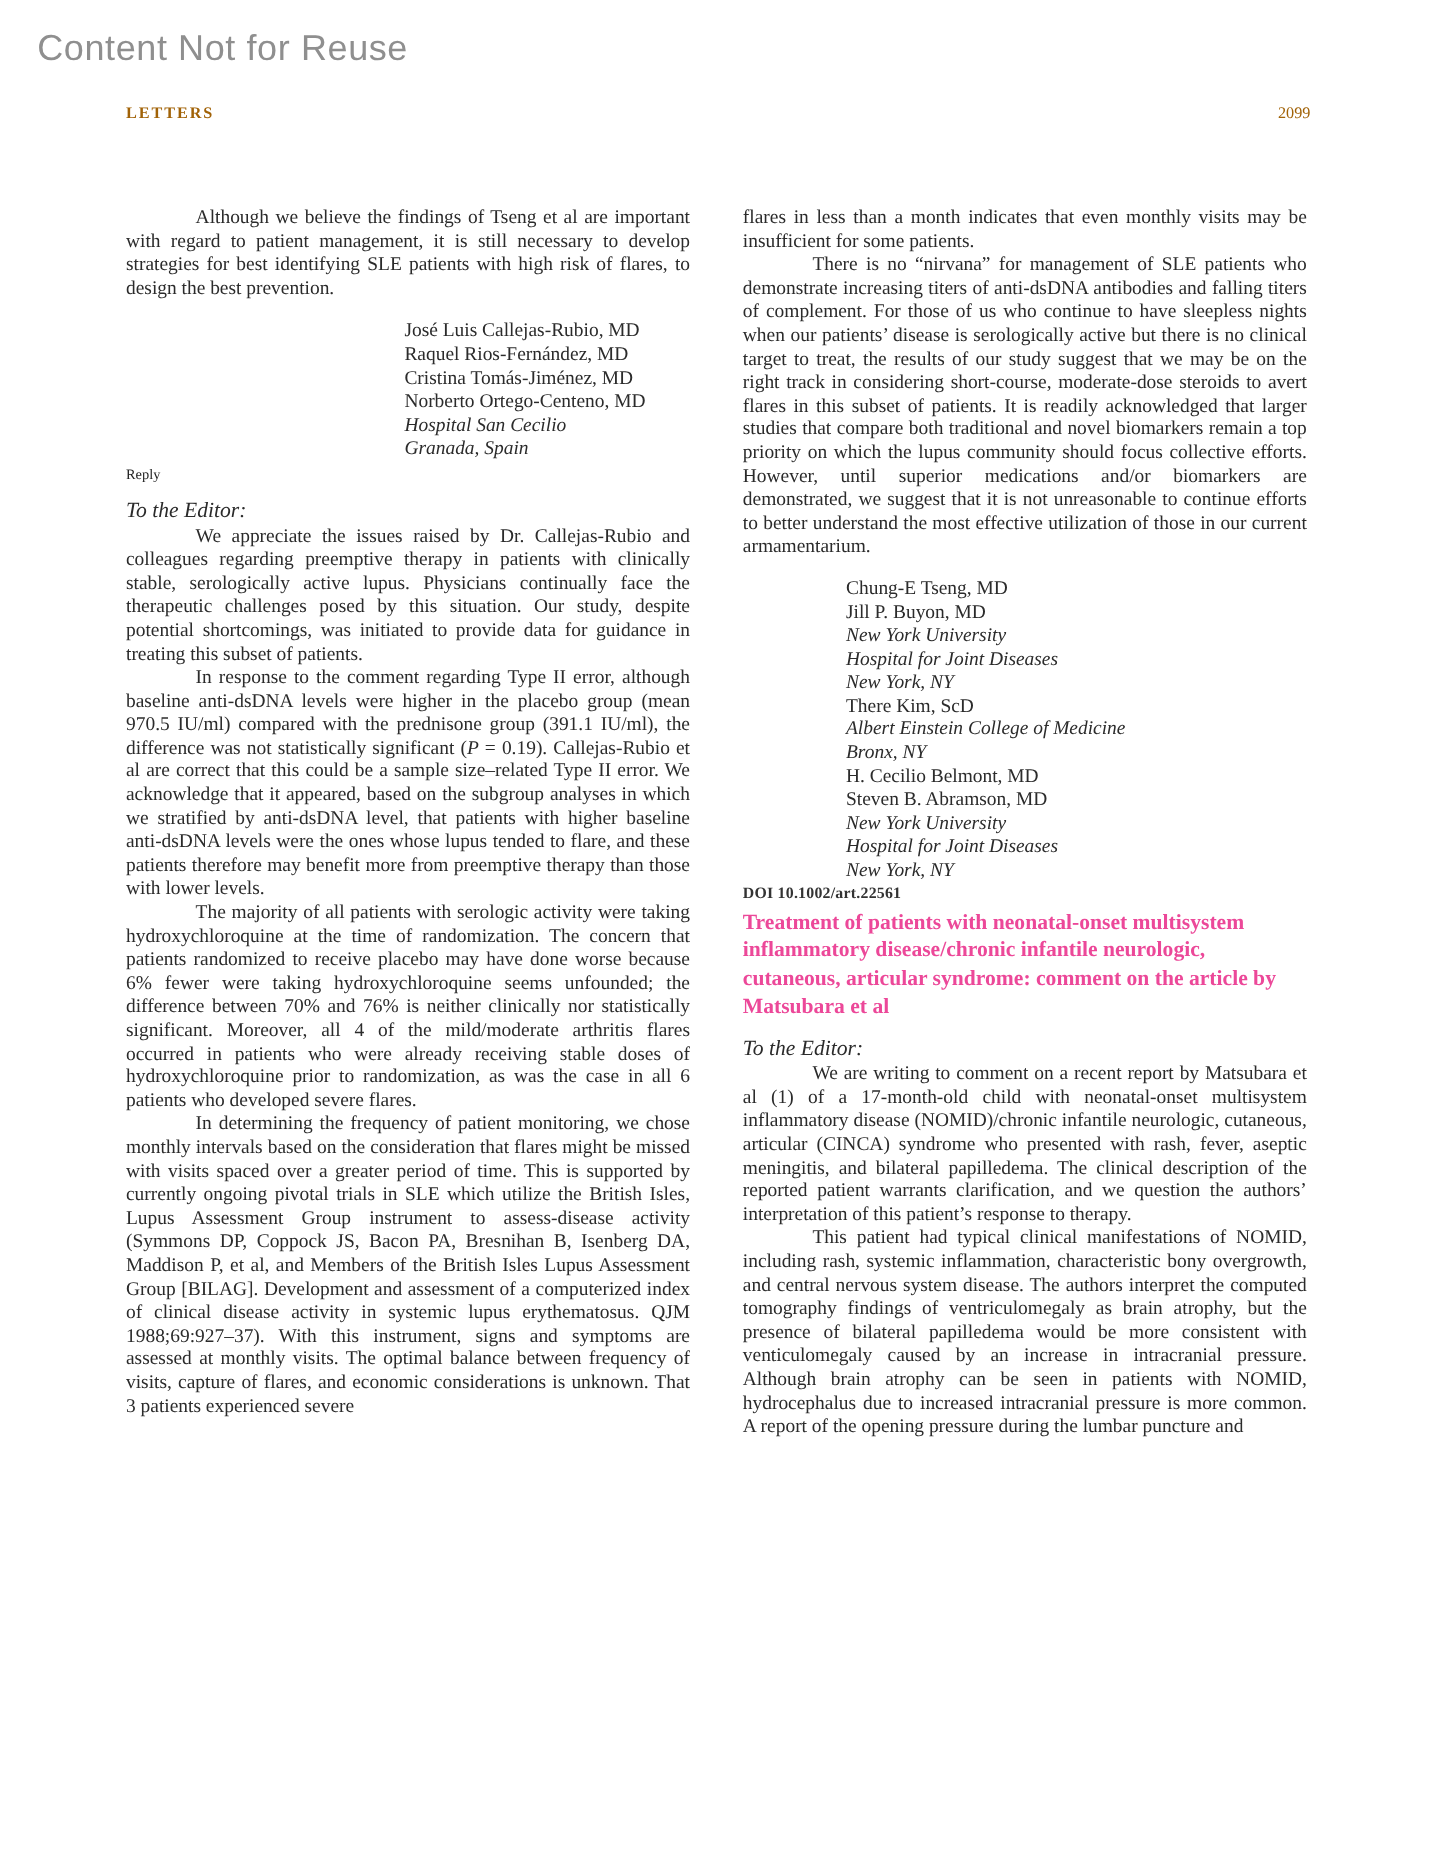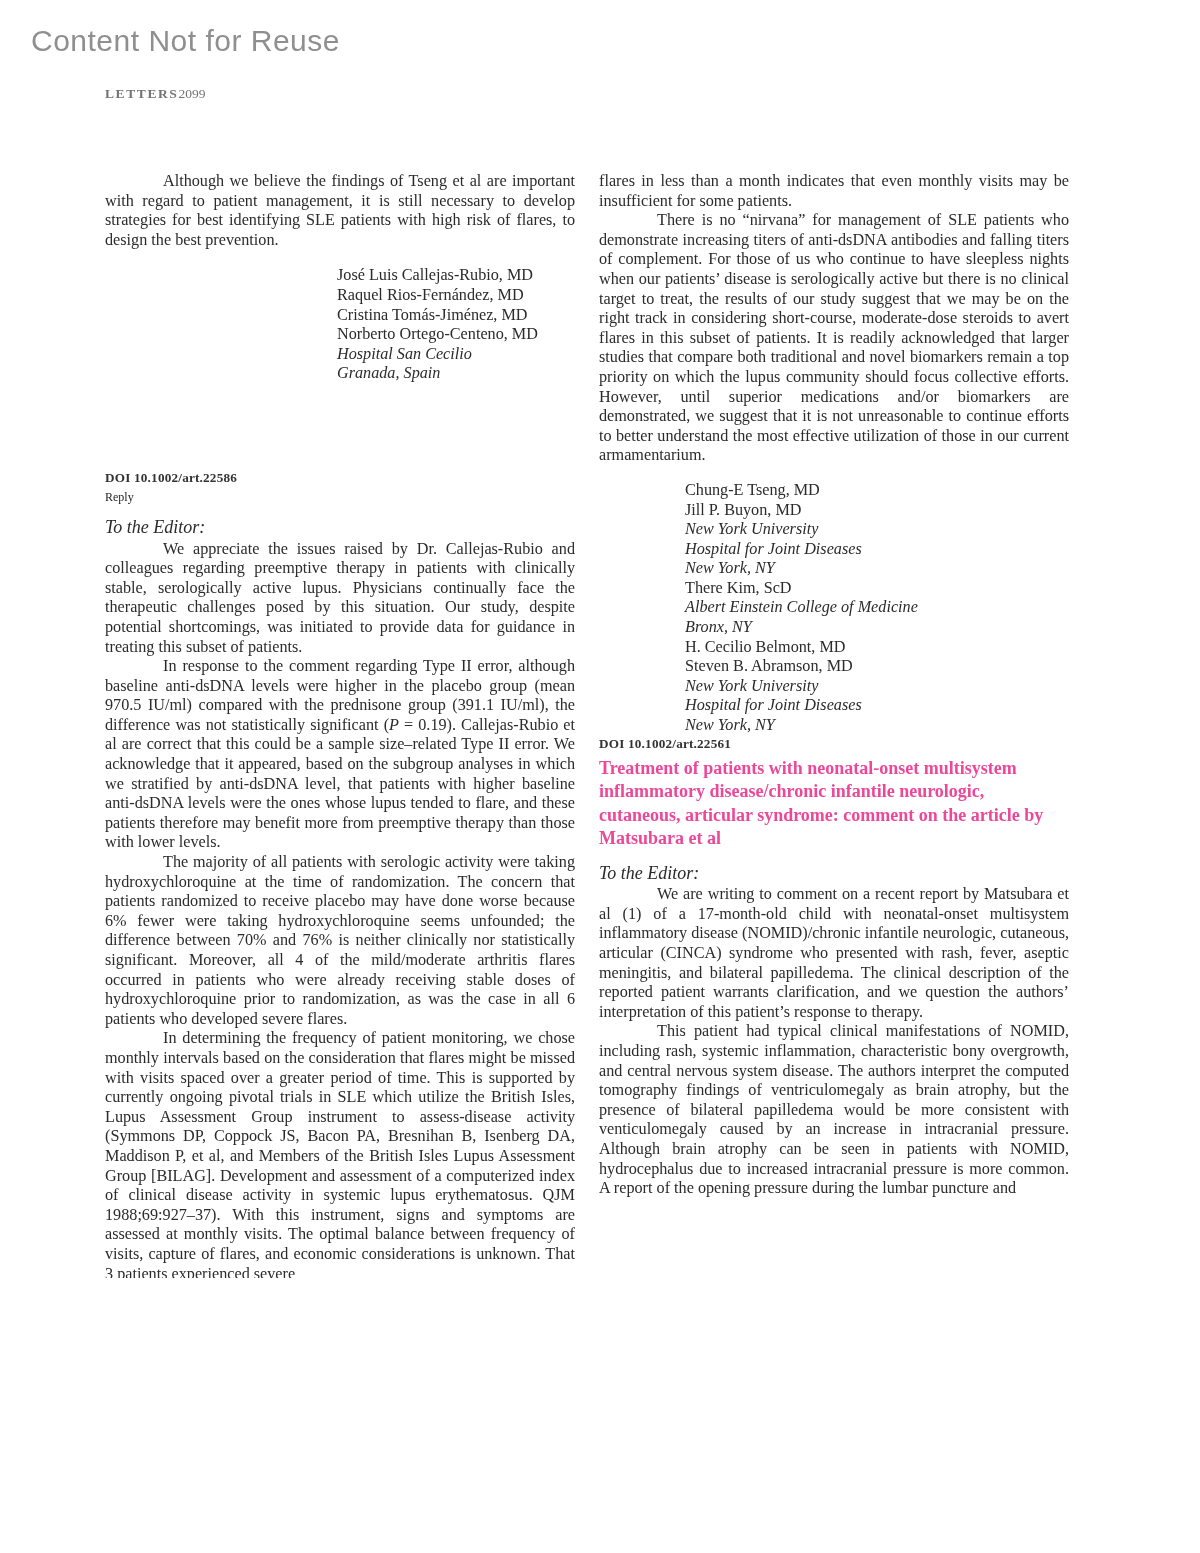--- a/index.html
+++ b/index.html
@@ -21,33 +21,33 @@
     font-weight: 400;
     color: #8f8f8f;
     letter-spacing: 0.5px;
   }
   .header-row {
     position: absolute;
     left: 105px;
     top: 86px;
     width: 987px;
     display: flex;
-    justify-content: flex-start;
+    justify-content: space-between;
     font-size: 13.5px;
-    color: #737373;
+    color: #a16207;
   }
   .section-title { font-weight: 600; letter-spacing: 1.6px; }
   .page-number { font-weight: 500; }
   .content {
     position: absolute;
     left: 105px;
     top: 172px;
     width: 987px;
     display: flex;
-    gap: 24px;
+    gap: 44px;
   }
   .col { width: 470px; }
   .para {
     margin: 0;
     font-size: 16.2px;
     line-height: 19.6px;
     text-align: justify;
     color: #2b2b2b;
   }
   .indent { text-indent: 58px; }
@@ -104,21 +104,20 @@
 
       <div class="sig sig-left">
         <div class="sig-line">José Luis Callejas-Rubio, MD</div>
         <div class="sig-line">Raquel Rios-Fernández, MD</div>
         <div class="sig-line">Cristina Tomás-Jiménez, MD</div>
         <div class="sig-line">Norberto Ortego-Centeno, MD</div>
         <div class="sig-line it">Hospital San Cecilio</div>
         <div class="sig-line it">Granada, Spain</div>
       </div>
 
-      <div class="doi-line doi-left">DOI 10.1002/art.22586</div>
       <h2 class="reply-heading">Reply</h2>
 
       <p class="salutation">To the Editor:</p>
 
       <p class="para indent">We appreciate the issues raised by Dr. Callejas-Rubio and colleagues regarding preemptive therapy in patients with clinically stable, serologically active lupus. Physicians continually face the therapeutic challenges posed by this situation. Our study, despite potential shortcomings, was initiated to provide data for guidance in treating this subset of patients.</p>
 
       <p class="para indent"><span>In response to the comment regarding Type II error, although baseline anti-dsDNA levels were higher in the placebo group (mean 970.5 IU/ml) compared with the prednisone group (391.1 IU/ml), the difference was not statistically significant (</span><span class="it">P</span><span> = 0.19). Callejas-Rubio et al are correct that this could be a sample size–related Type II error. We acknowledge that it appeared, based on the subgroup analyses in which we stratified by anti-dsDNA level, that patients with higher baseline anti-dsDNA levels were the ones whose lupus tended to flare, and these patients therefore may benefit more from preemptive therapy than those with lower levels.</span></p>
 
       <p class="para indent">The majority of all patients with serologic activity were taking hydroxychloroquine at the time of randomization. The concern that patients randomized to receive placebo may have done worse because 6% fewer were taking hydroxychloroquine seems unfounded; the difference between 70% and 76% is neither clinically nor statistically significant. Moreover, all 4 of the mild/moderate arthritis flares occurred in patients who were already receiving stable doses of hydroxychloroquine prior to randomization, as was the case in all 6 patients who developed severe flares.</p>
 

